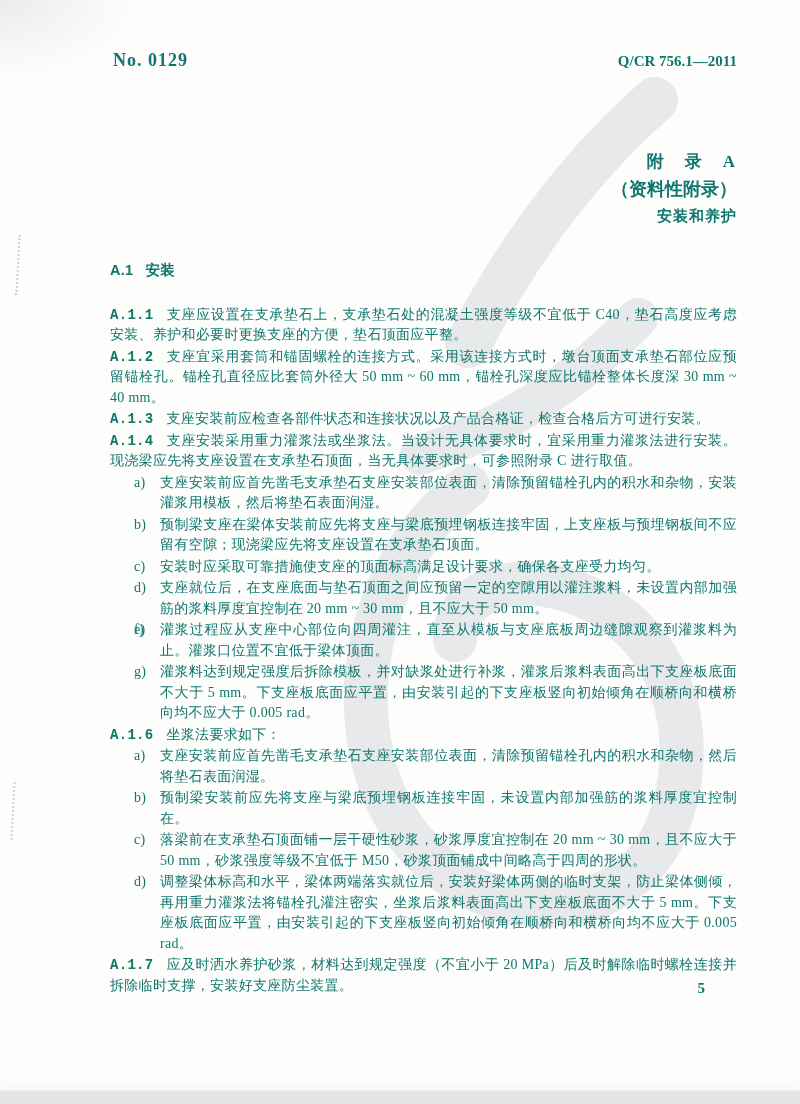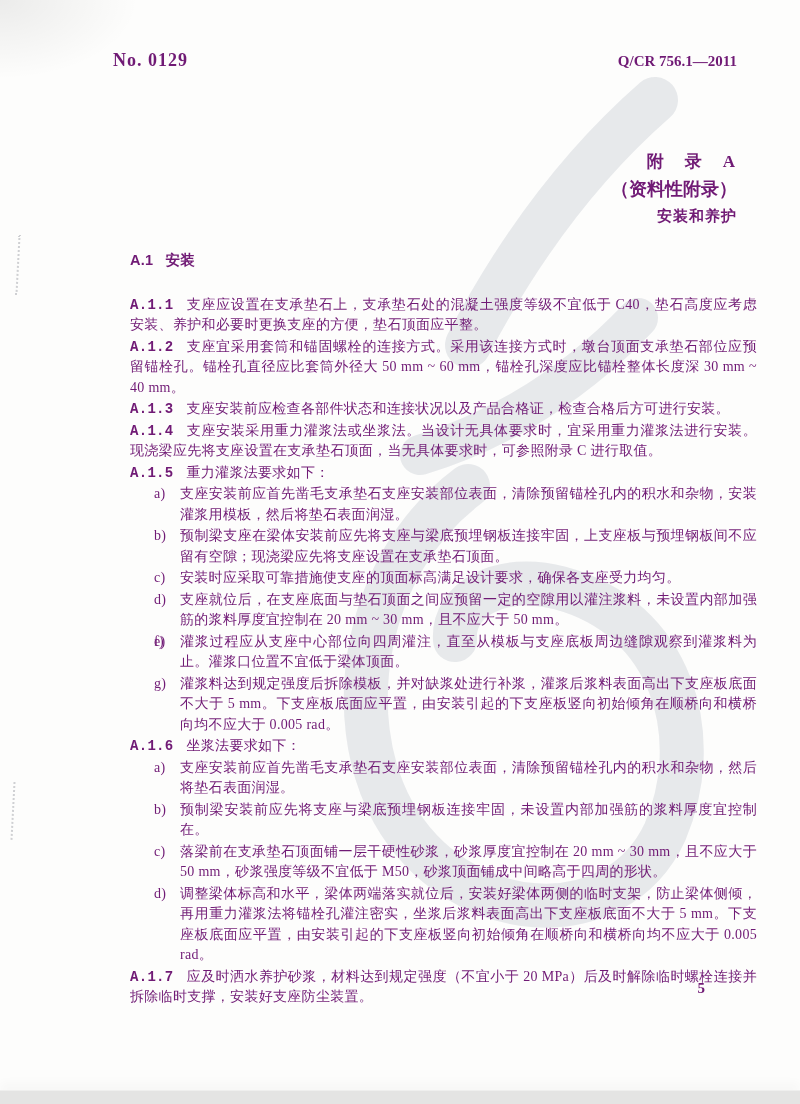--- a/index.html
+++ b/index.html
@@ -6,21 +6,21 @@
     margin: 0; padding: 0;
     width: 800px; height: 1104px;
     overflow: hidden;
     background: #f4f4f3;
   }
   .page {
     position: relative;
     width: 800px; height: 1104px;
     background: #fdfdfc;
     font-family: "Liberation Serif", "DejaVu Serif", serif;
-    color: #701a75;
+    color: #0f766e;
   }
   
   .corner-shade {
     position: absolute; top: 0; left: 0; width: 140px; height: 80px;
     background: radial-gradient(ellipse at 0% 0%, rgba(0,0,0,0.07), transparent 70%);
     pointer-events: none;
   }
   .bottom-edge {
     position: absolute; left: 0; bottom: 0; width: 100%; height: 13px;
     background: #e4e4e3;
@@ -57,25 +57,24 @@
   .title-block {
     position: absolute; top: 150px; left: 110px; width: 627px;
     text-align: right;
   }
   .title-block .t1 { font-size: 17px; font-weight: bold; letter-spacing: 2px; line-height: 24px; }
   .title-block .t2 { font-size: 18px; font-weight: bold; line-height: 24px; margin-top: 3px; }
   .title-block .t3 { font-size: 15px; font-weight: bold; letter-spacing: 1px; line-height: 24px; margin-top: 3px; }
 
   
   .content {
-    position: absolute; top: 250px; left: 110px; width: 627px;
+    position: absolute; top: 260px; left: 110px; width: 627px;
     font-size: 14px; line-height: 20.5px;
     text-align: justify;
     letter-spacing: 0.3px;
-    margin-left: 20px;
   }
   .section-head {
     font-family: "Liberation Sans", "DejaVu Sans", sans-serif;
     font-size: 14.5px; font-weight: bold;
     margin: 0 0 24px 0;
   }
   .section-head .sec-num { margin-right: 12px; }
   .clause { margin: 0 0 1px 0; }
   .clause .num {
     font-family: Liberation Mono, monospace;
@@ -140,23 +139,20 @@
     </p>
 
     <p class="clause">
       <span class="num">A.1.3</span><span>支座安装前应检查各部件状态和连接状况以及产品合格证，检查合格后方可进行安装。</span>
     </p>
 
     <p class="clause">
       <span class="num">A.1.4</span><span>支座安装采用重力灌浆法或坐浆法。当设计无具体要求时，宜采用重力灌浆法进行安装。现浇梁应先将支座设置在支承垫石顶面，当无具体要求时，可参照附录 C 进行取值。</span>
     </p>
 
-    <p class="clause">
-      <span class="num">A.1.5</span><span>重力灌浆法要求如下：</span>
-    </p>
     <div class="list">
       <div class="li">
         <span class="lbl">a)</span><span>支座安装前应首先凿毛支承垫石支座安装部位表面，清除预留锚栓孔内的积水和杂物，安装灌浆用模板，然后将垫石表面润湿。</span>
       </div>
       <div class="li">
         <span class="lbl">b)</span><span>预制梁支座在梁体安装前应先将支座与梁底预埋钢板连接牢固，上支座板与预埋钢板间不应留有空隙；现浇梁应先将支座设置在支承垫石顶面。</span>
       </div>
       <div class="li">
         <span class="lbl">c)</span><span>安装时应采取可靠措施使支座的顶面标高满足设计要求，确保各支座受力均匀。</span>
       </div>

